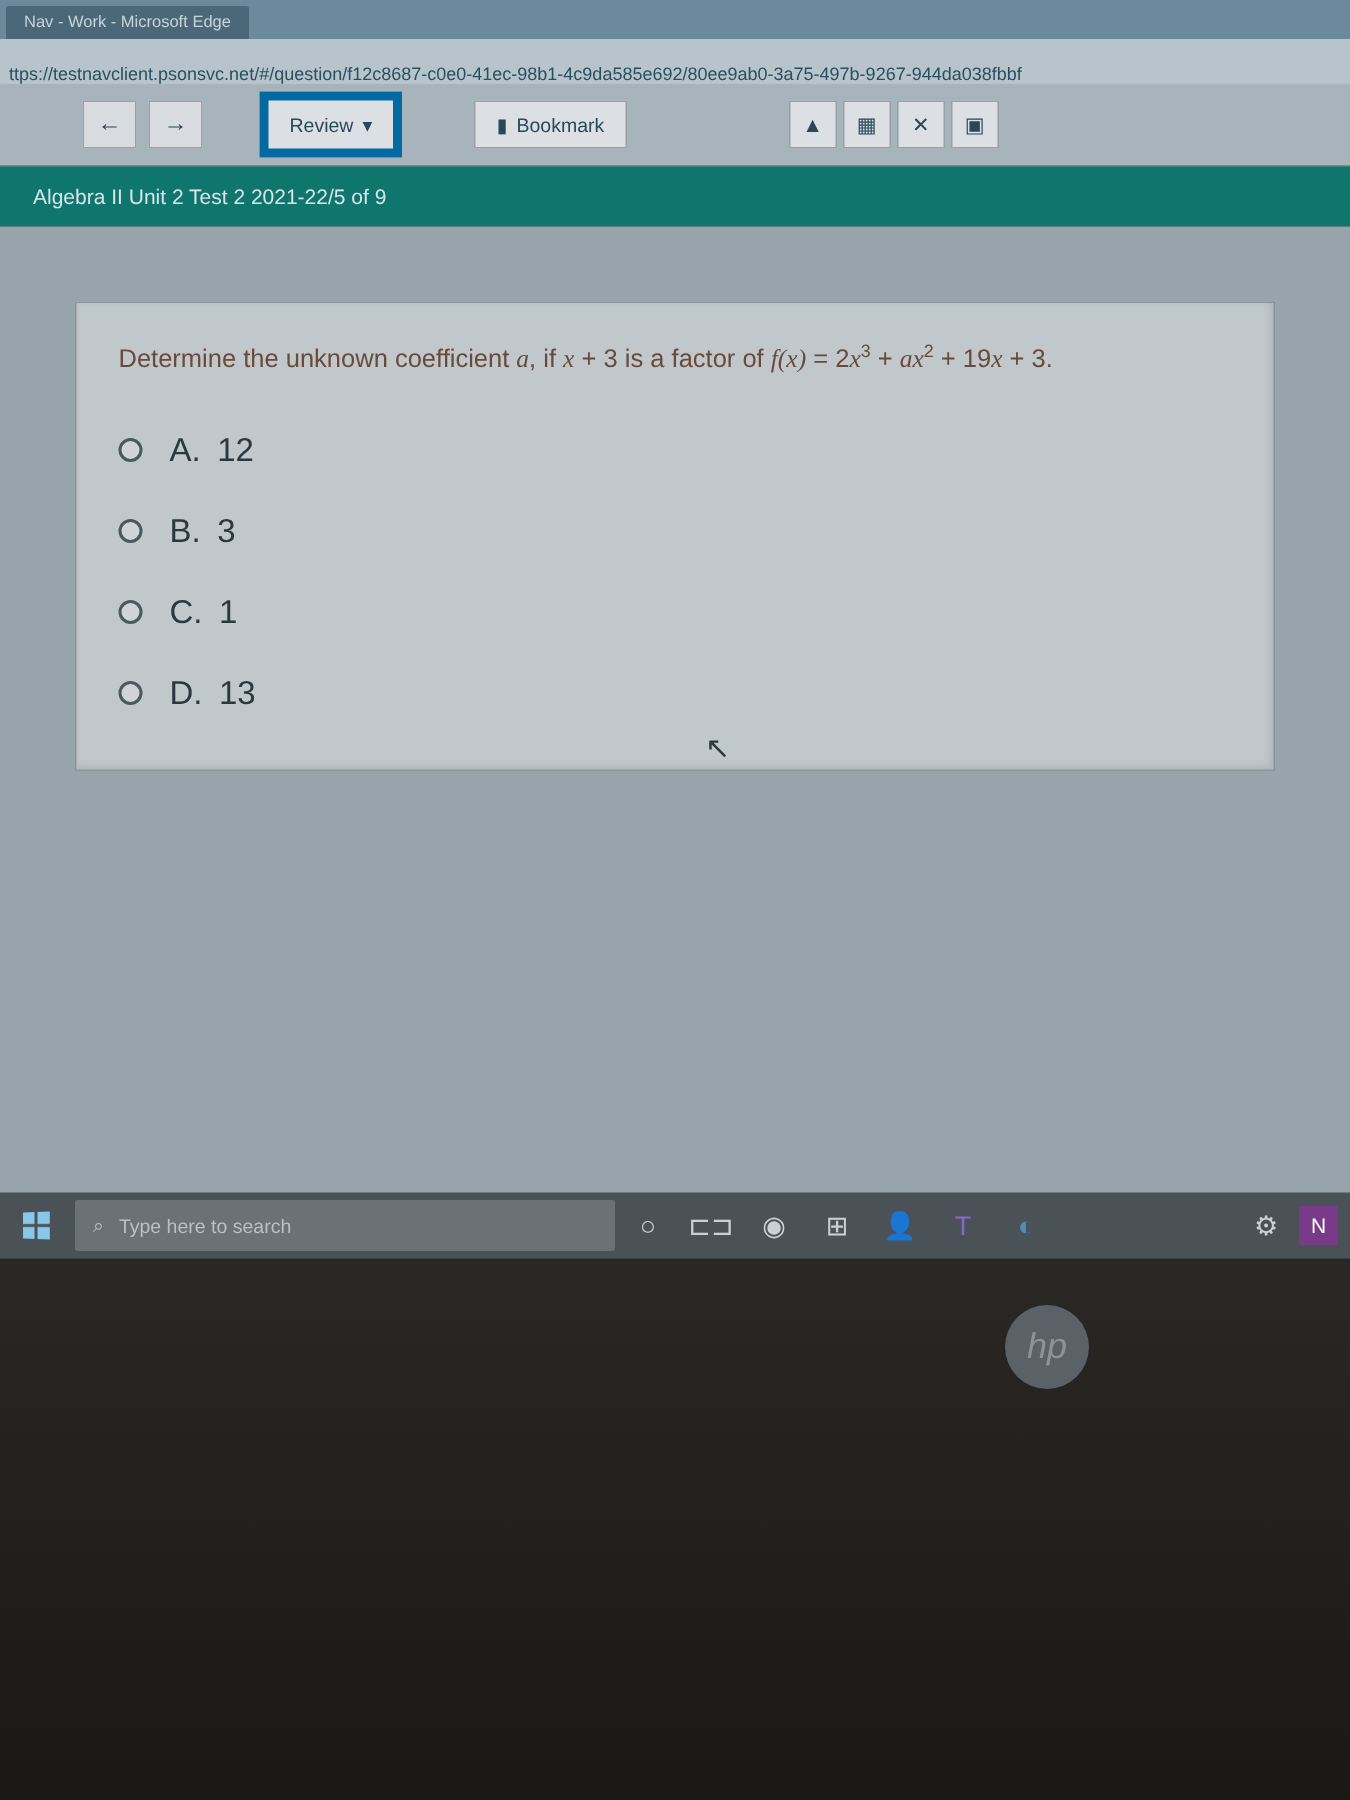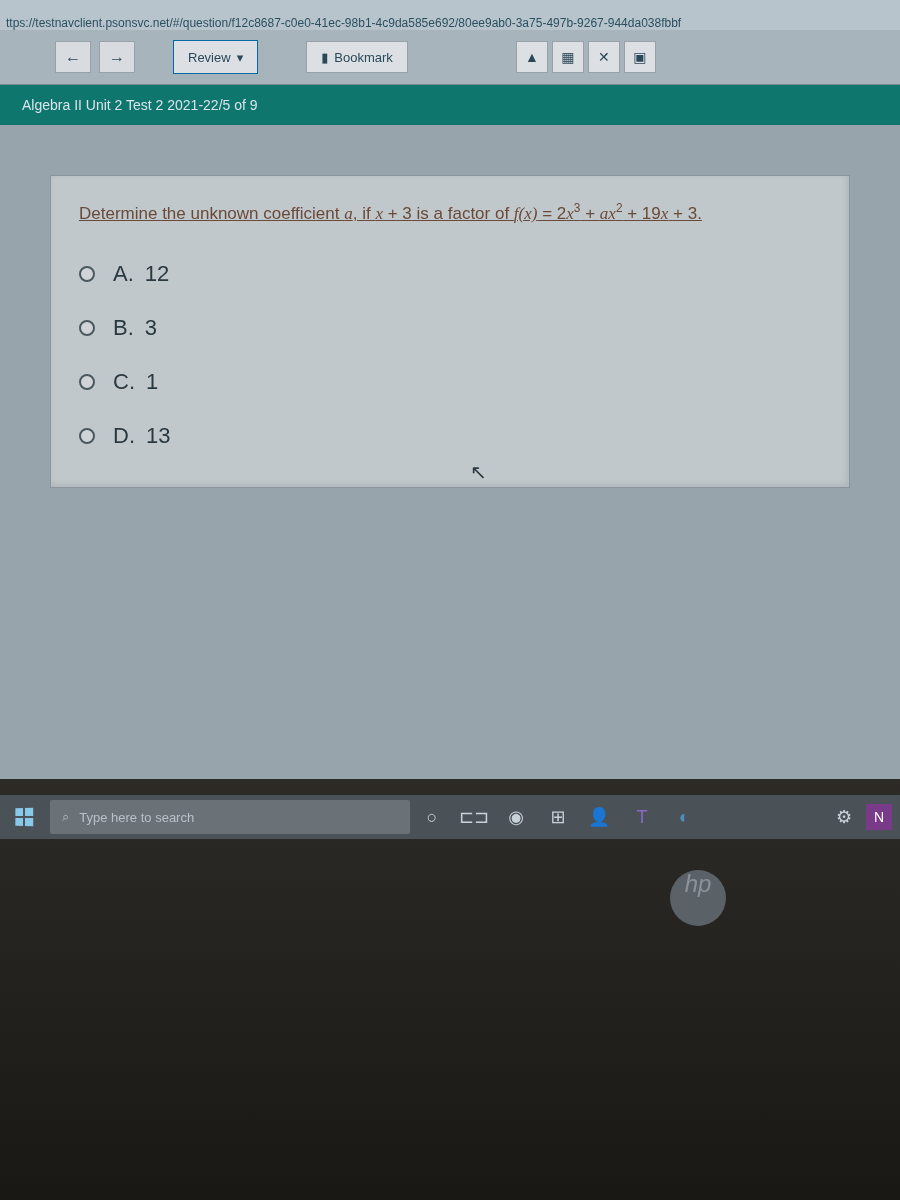--- a/index.html
+++ b/index.html
@@ -60,21 +60,21 @@
     align-items: center;
     justify-content: center;
     font-size: 16px;
     color: #2a4858;
     cursor: pointer;
   }
   .review-btn {
     height: 32px;
     padding: 16px 14px;
     background: #dce0e4;
-    border: 1px solid #0369a1;
+    border: 6px solid #0369a1;
     display: flex;
     align-items: center;
     gap: 6px;
     font-size: 13px;
     color: #2a4858;
     margin-left: 30px;
     cursor: pointer;
   }
   .bookmark-btn {
     height: 32px;
@@ -124,21 +124,20 @@
     background: #c0c8cc;
     border: 1px solid #8a949c;
     padding: 24px 28px;
     box-shadow: inset -2px -2px 6px rgba(0,0,0,0.1);
   }
   .question-text {
     font-size: 17px;
     color: #6a4a3a;
     margin-bottom: 22px;
     line-height: 1.4;
-    text-decoration: underline;
   }
   .question-text .math { font-style: italic; font-family: 'Times New Roman', serif; }
   .option-row {
     display: flex;
     align-items: center;
     gap: 18px;
     padding: 14px 0;
     cursor: pointer;
   }
   .radio {
@@ -211,32 +210,38 @@
     cursor: pointer;
   }
   .hp-logo {
     position: absolute;
     left: 670px;
     top: 870px;
     width: 56px; height: 56px;
     border-radius: 50%;
     background: #5a6268;
     display: flex;
+    align-items: center;
     justify-content: center;
     color: #8a929a;
     font-style: italic;
     font-size: 24px;
     font-family: serif;
   }
   sup { font-size: 0.7em; }
 </style>
 </head>
 <body>
 
 <div class="browser-area">
+  <div class="tab-bar">
+    <div class="tab">
+      <span>Nav - Work - Microsoft Edge</span>
+    </div>
+  </div>
 
   <div class="url-bar">
     <span class="url-highlight">ttps://testnavclient.psonsvc.net/#/question/f12c8687-c0e0-41ec-98b1-4c9da585e692/80ee9ab0-3a75-497b-9267-944da038fbbf</span>
   </div>
 
   <div class="toolbar">
     <div class="nav-btn">
       <span>←</span>
     </div>
     <div class="nav-btn">

